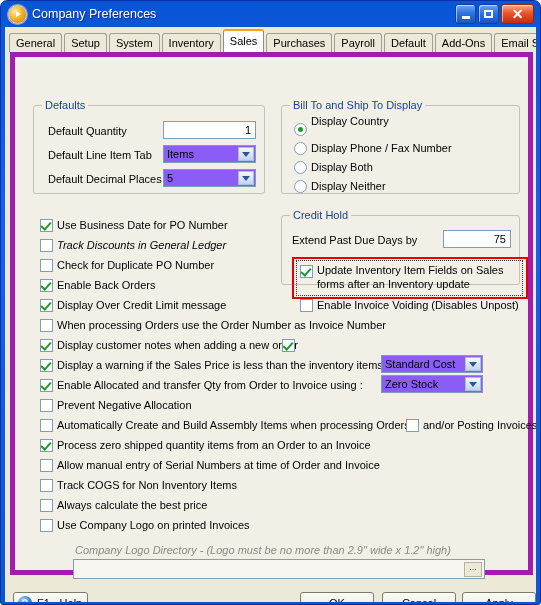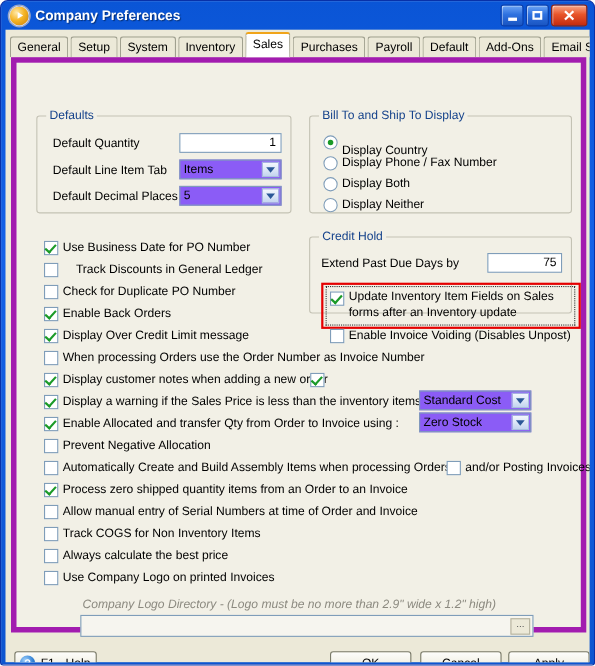--- a/index.html
+++ b/index.html
@@ -47,21 +47,21 @@
   .title-icon::after {
     content: "";
     width: 0; height: 0;
     border-left: 5px solid #fff;
     border-top: 3.5px solid transparent;
     border-bottom: 3.5px solid transparent;
     margin-left: 2px;
   }
   .title-text {
     color: #fff;
-    font-weight: bold;
+    font-weight: normal;
     font-size: 12.5px;
     text-shadow: 1px 1px 1px rgba(0,0,0,.45);
     white-space: nowrap;
   }
   .win-buttons {
     position: absolute;
     right: 2px; top: 3px;
     display: flex;
     gap: 2px;
   }
@@ -361,21 +361,21 @@
       <div class="lbl" style="left:33px; top:116px;">Default Decimal Places</div>
       <div class="combo" style="left:148px; top:112px; width:93px; height:18px;">
         <span>5</span>
         <span class="arrow-btn"></span>
       </div>
 
       <div class="group" style="left:266px; top:48px; width:239px; height:89px;">
         <div class="legend">Bill To and Ship To Display</div>
       </div>
       <div class="rb checked" style="left:279px; top:66px;"></div>
-      <div class="cbtext" style="left:296px; top:74px;">Display Country</div>
+      <div class="cbtext" style="left:296px; top:58px;">Display Country</div>
       <div class="rb" style="left:279px; top:85px;"></div>
       <div class="cbtext" style="left:296px; top:85px;">Display Phone / Fax Number</div>
       <div class="rb" style="left:279px; top:104px;"></div>
       <div class="cbtext" style="left:296px; top:104px;">Display Both</div>
       <div class="rb" style="left:279px; top:123px;"></div>
       <div class="cbtext" style="left:296px; top:123px;">Display Neither</div>
 
       <div class="group" style="left:266px; top:158px; width:239px; height:70px;">
         <div class="legend">Credit Hold</div>
       </div>
@@ -387,21 +387,21 @@
       <div class="cb checked" style="left:285px; top:208px;"></div>
       <div class="cbtext wrap" style="left:302px; top:206px; width:200px;">Update Inventory Item Fields on Sales forms after an Inventory update</div>
 
       <div class="cb" style="left:285px; top:242px;"></div>
       <div class="cbtext" style="left:302px; top:242px;">Enable Invoice Voiding (Disables Unpost)</div>
 
       <div class="cb checked" style="left:25px; top:162px;"></div>
       <div class="cbtext" style="left:42px; top:162px;">Use Business Date for PO Number</div>
 
       <div class="cb" style="left:25px; top:182px;"></div>
-      <div class="cbtext" style="left:54px; top:182px;">Track Discounts in General Ledger</div>
+      <div class="cbtext" style="left:42px; top:182px;font-style:italic;">Track Discounts in General Ledger</div>
 
       <div class="cb" style="left:25px; top:202px;"></div>
       <div class="cbtext" style="left:42px; top:202px;">Check for Duplicate PO Number</div>
 
       <div class="cb checked" style="left:25px; top:222px;"></div>
       <div class="cbtext" style="left:42px; top:222px;">Enable Back Orders</div>
 
       <div class="cb checked" style="left:25px; top:242px;"></div>
       <div class="cbtext" style="left:42px; top:242px;">Display Over Credit Limit message</div>
 

